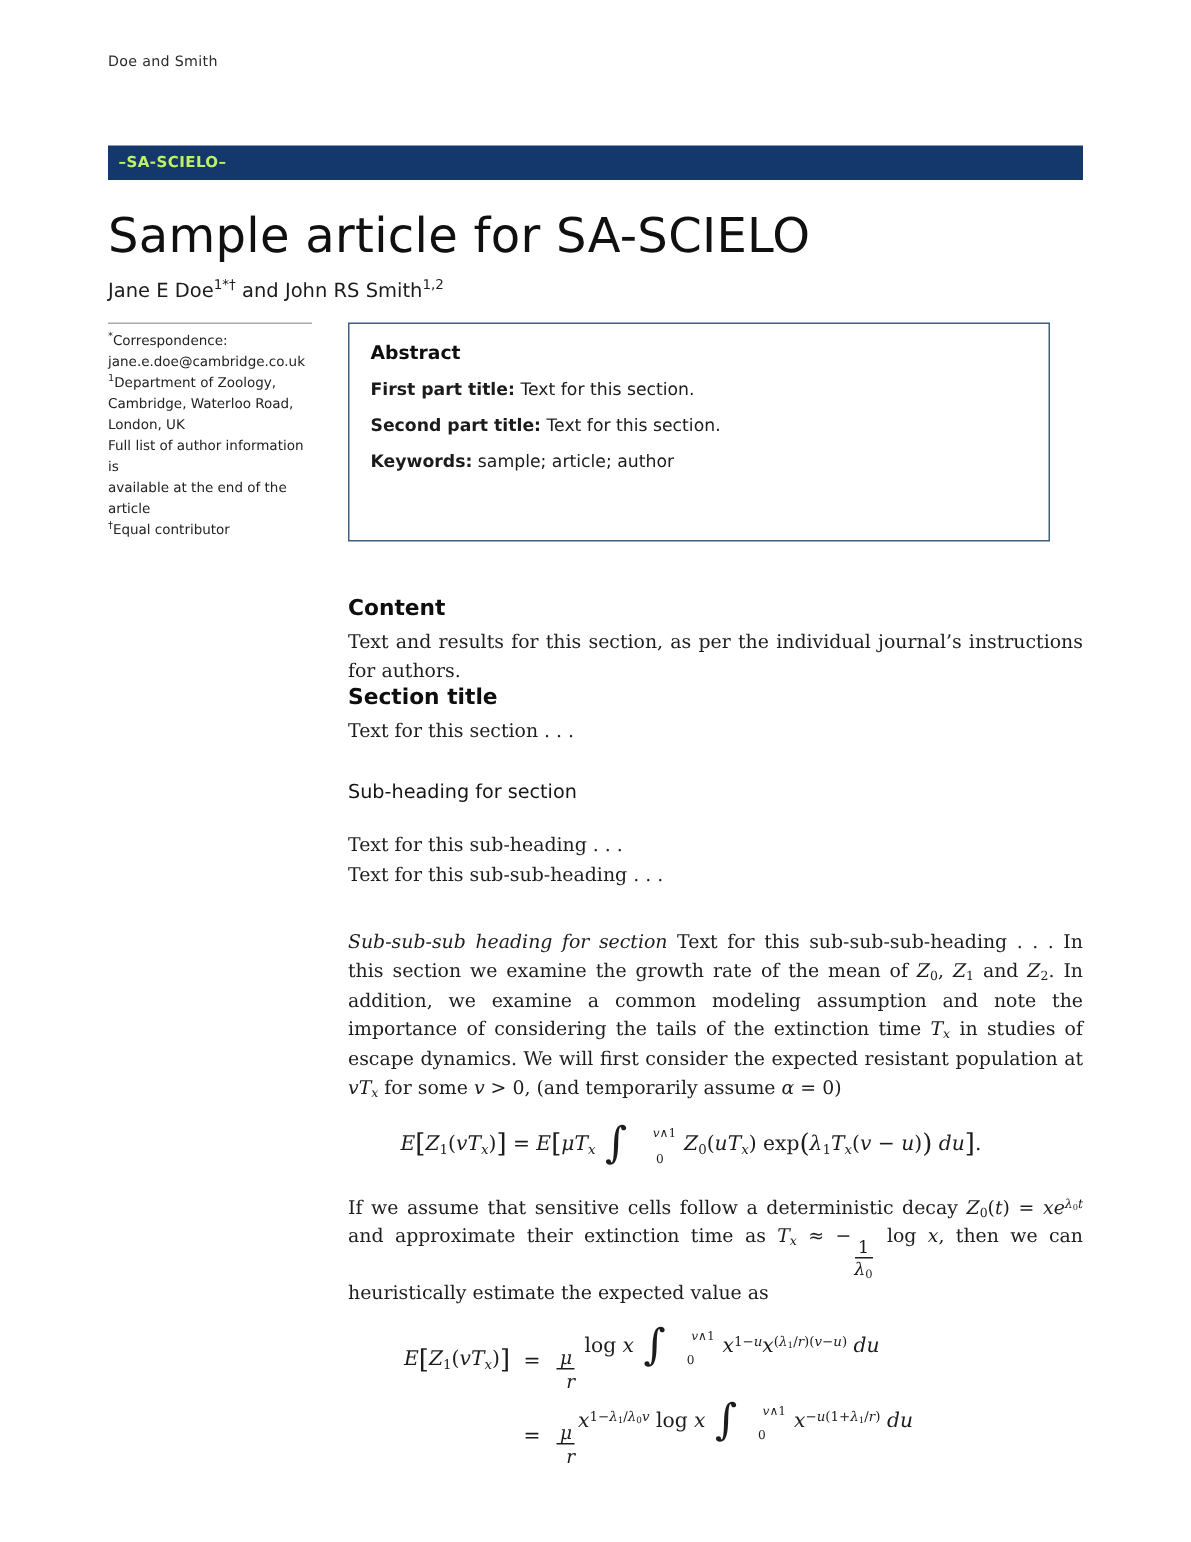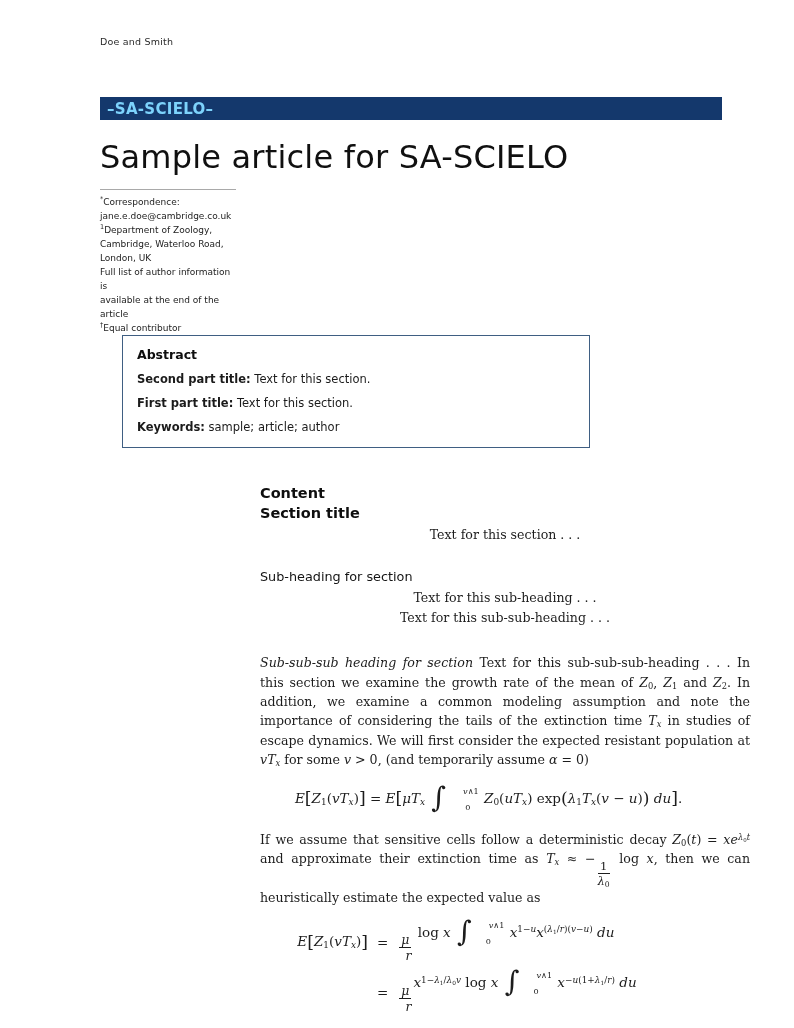--- a/index.html
+++ b/index.html
@@ -1,48 +1,48 @@
 <!DOCTYPE html>
 <html style="--banner-bg: #14386c; --box-border: #3f5e82;"><head>
 <meta charset="utf-8">
 <style>
   * { margin:0; padding:0; box-sizing:border-box; }
   html,body { background:#fff; }
   .page {
     position:relative; width:794px; height:1028px; background:#fff;
-    font-family:"DejaVu Sans", sans-serif; color:#1c1c1c; overflow:hidden;padding-left:28px;
+    font-family:"DejaVu Sans", sans-serif; color:#1c1c1c; overflow:hidden;
   }
   .inner { padding:36px 72px 0 72px; }
   .running-head { font-size:9.5px; color:#2b2b2b; letter-spacing:0.2px; }
   .banner {
     margin-top:50px; height:23px; background:var(--banner-bg,#14386c);
     display:flex; align-items:center; padding-left:7px;
   }
-  .banner span { color:#7dd3fc; font-weight:bold; font-size:15px; letter-spacing:0.3px; }
+  .banner span { color:#bef264; font-weight:bold; font-size:10px; letter-spacing:0.3px; }
   h1.title { margin-top:18px; font-size:32px; font-weight:400; color:#101010; letter-spacing:0.2px; }
   .authors { margin-top:11px; font-size:13px; color:#1b1b1b; }
   .authors sup { font-size:9px; }
-  .columns { display:flex; margin-top:13px;flex-direction:column; }
+  .columns { display:flex; margin-top:13px; }
   .side { width:138px; flex:0 0 138px; }
   .side-rule { border-top:1px solid #a9a9a9; margin-bottom:5px; width:136px; }
   .side-lines { font-size:9px; line-height:14px; color:#222; }
   .side-lines sup { font-size:6.5px; }
   .abs-box {
     margin-left:22px; width:468px; border:1.5px solid var(--box-border,#3f5e82);
     padding:11px 14px 13px 14px;
   }
   .abs-head { font-size:12.5px; font-weight:bold; color:#0e0e0e; }
   .abs-item { margin-top:10px; font-size:11.5px; color:#1b1b1b; }
   .abs-item b { font-weight:bold; }
   .main { margin-left:160px; width:490px; margin-top:37px; }
   h2.sec { font-size:14.5px; font-weight:bold; color:#0e0e0e; margin-bottom:4px; }
-  h3.subsec { font-size:12.8px; font-weight:normal; color:#141414; margin-top:25px; margin-bottom:4px; }
+  h3.subsec { font-size:12.8px; font-weight:normal; color:#141414; margin-top:25px; margin-bottom:17px; }
   h4.subsubsec { font-family:"DejaVu Serif", serif; font-style:italic; font-weight:normal; font-size:12.8px; margin-top:25px; margin-bottom:3px; }
   .body-text { font-family:"DejaVu Serif", serif; font-size:12.6px; line-height:19.4px; text-align:justify; color:#1d1d1d; }
-  .body-text.short { text-align:center; }
+  .body-text.short { text-align:left; }
   .gap-sec { }
   .gap-par { margin-top:26px; }
   
   .m { font-family:"DejaVu Serif", serif; white-space:nowrap; }
   .m i { font-style:italic; }
   sub, sup { line-height:0; }
   .m sub { font-size:0.66em; vertical-align:-0.28em; }
   .m sup { font-size:0.66em; vertical-align:0.48em; }
   .frac { display:inline-flex; flex-direction:column; text-align:center; vertical-align:-0.62em; font-size:0.92em; line-height:1.05; margin:0 2px; }
   .fn { padding:0 2px 1px 2px; border-bottom:1px solid currentColor; }
@@ -66,46 +66,48 @@
 <div class="page">
   <div class="inner">
     <div class="running-head">Doe and Smith</div>
 
     <div class="banner">
       <span>–SA-SCIELO–</span>
     </div>
 
     <h1 class="title">Sample article for SA-SCIELO</h1>
 
+    <div class="authors">Jane E Doe<sup>1*†</sup> and John RS Smith<sup>1,2</sup></div>
 
     <div class="columns">
       <div class="side">
         <div class="side-rule"></div>
         <div class="side-lines">
           <div><sup>*</sup>Correspondence:</div>
           <div>jane.e.doe@cambridge.co.uk</div>
           <div><sup>1</sup>Department of Zoology,</div>
           <div>Cambridge, Waterloo Road,</div>
           <div>London, UK</div>
           <div>Full list of author information is</div>
           <div>available at the end of the article</div>
           <div><sup>†</sup>Equal contributor</div>
         </div>
       </div>
 
       <div class="abs-box">
         <div class="abs-head">Abstract</div>
+        <div class="abs-item"><b>First part title:</b><span> Text for this section.</span></div>
         <div class="abs-item"><b>Second part title:</b><span> Text for this section.</span></div>
-        <div class="abs-item"><b>First part title:</b><span> Text for this section.</span></div>
         <div class="abs-item"><b>Keywords:</b><span> sample; article; author</span></div>
       </div>
     </div>
 
     <div class="main">
       <h2 class="sec">Content</h2>
+      <p class="body-text">Text and results for this section, as per the individual journal’s instructions for authors.</p>
 
       <h2 class="sec gap-sec">Section title</h2>
       <p class="body-text short">Text for this section . . .</p>
 
       <h3 class="subsec">Sub-heading for section</h3>
       <p class="body-text short">Text for this sub-heading . . .</p>
 
       <p class="body-text short">Text for this sub-sub-heading . . .</p>
 
       <p class="body-text gap-par"><i>Sub-sub-sub heading for section</i>   Text for this sub-sub-sub-heading . . . In this section we examine the growth rate of the mean of <span class="m"><i>Z</i><sub>0</sub></span>, <span class="m"><i>Z</i><sub>1</sub></span> and <span class="m"><i>Z</i><sub>2</sub></span>. In addition, we examine a common modeling assumption and note the importance of considering the tails of the extinction time <span class="m"><i>T</i><sub><i>x</i></sub></span> in studies of escape dynamics. We will first consider the expected resistant population at <span class="m"><i>v</i><i>T</i><sub><i>x</i></sub></span> for some <span class="m"><i>v</i> &gt; 0</span>, (and temporarily assume <span class="m"><i>α</i> = 0</span>)</p>

